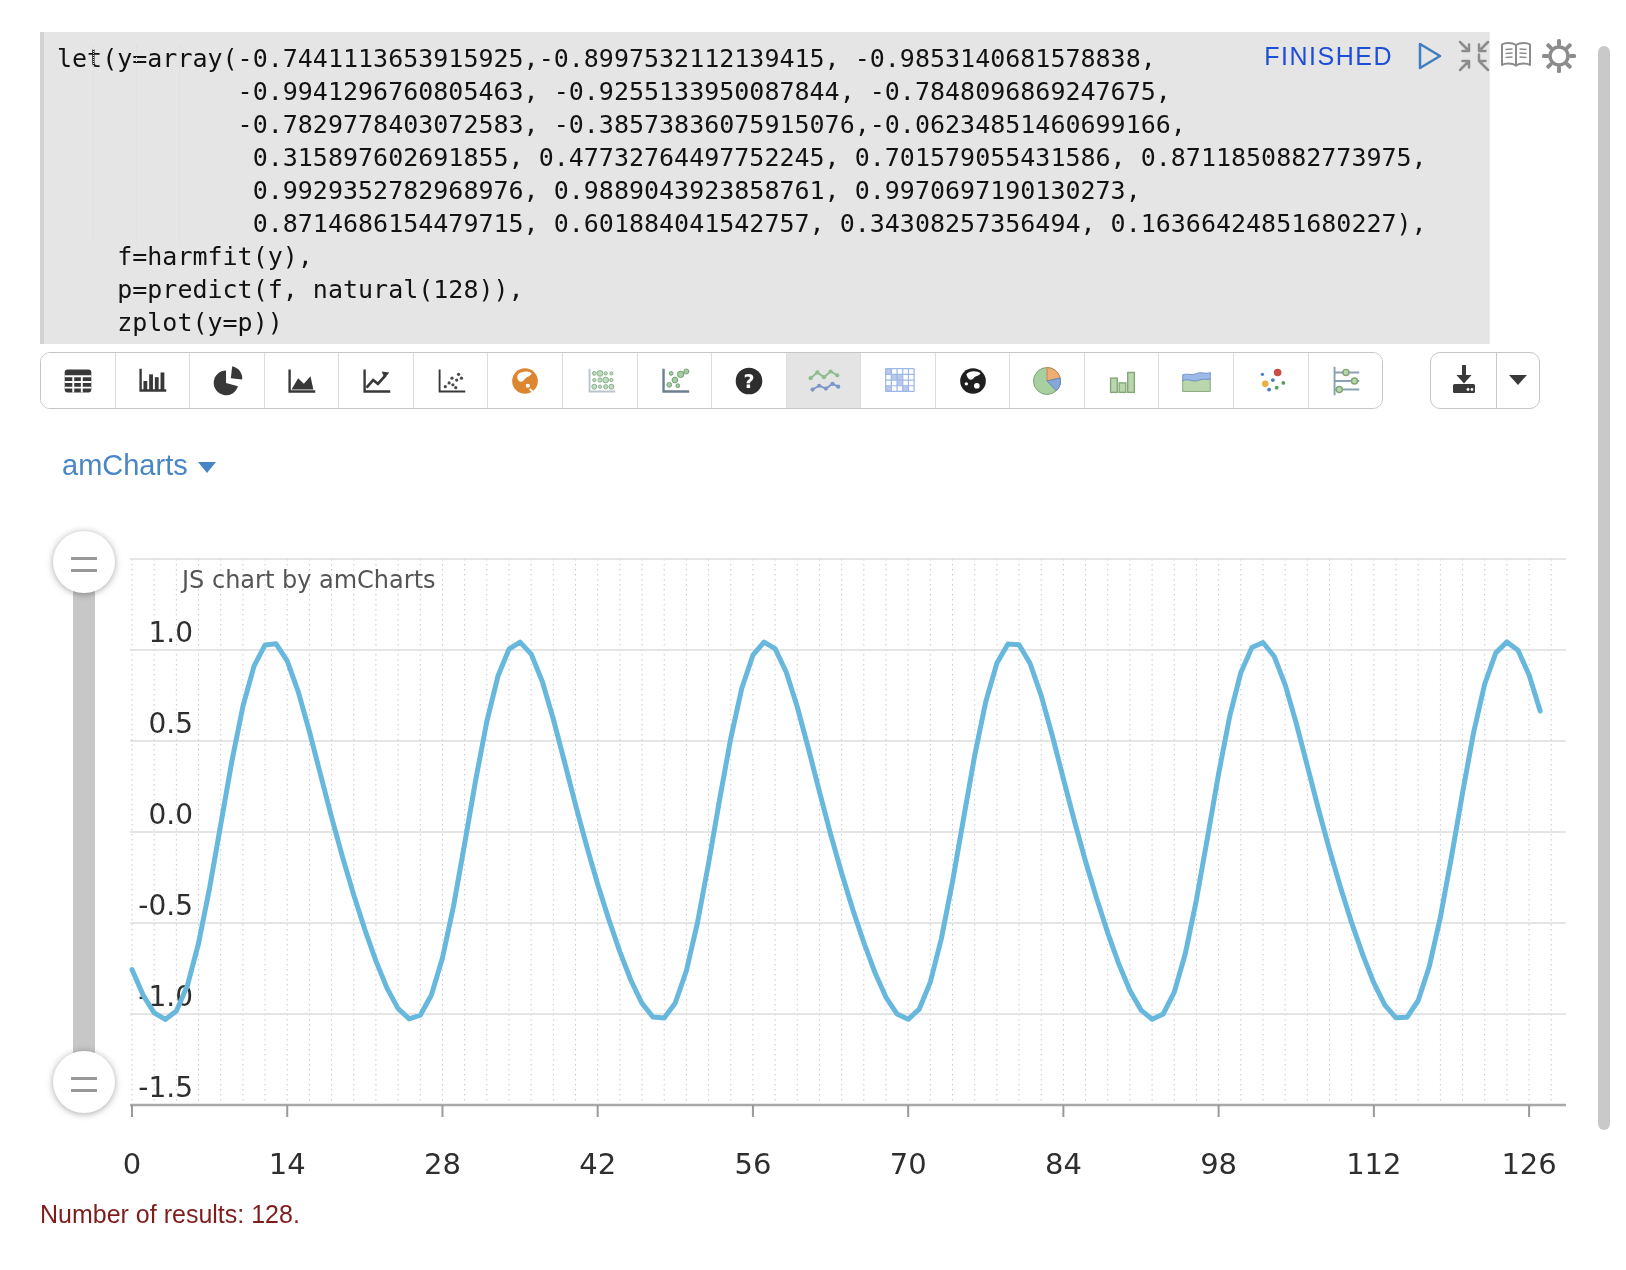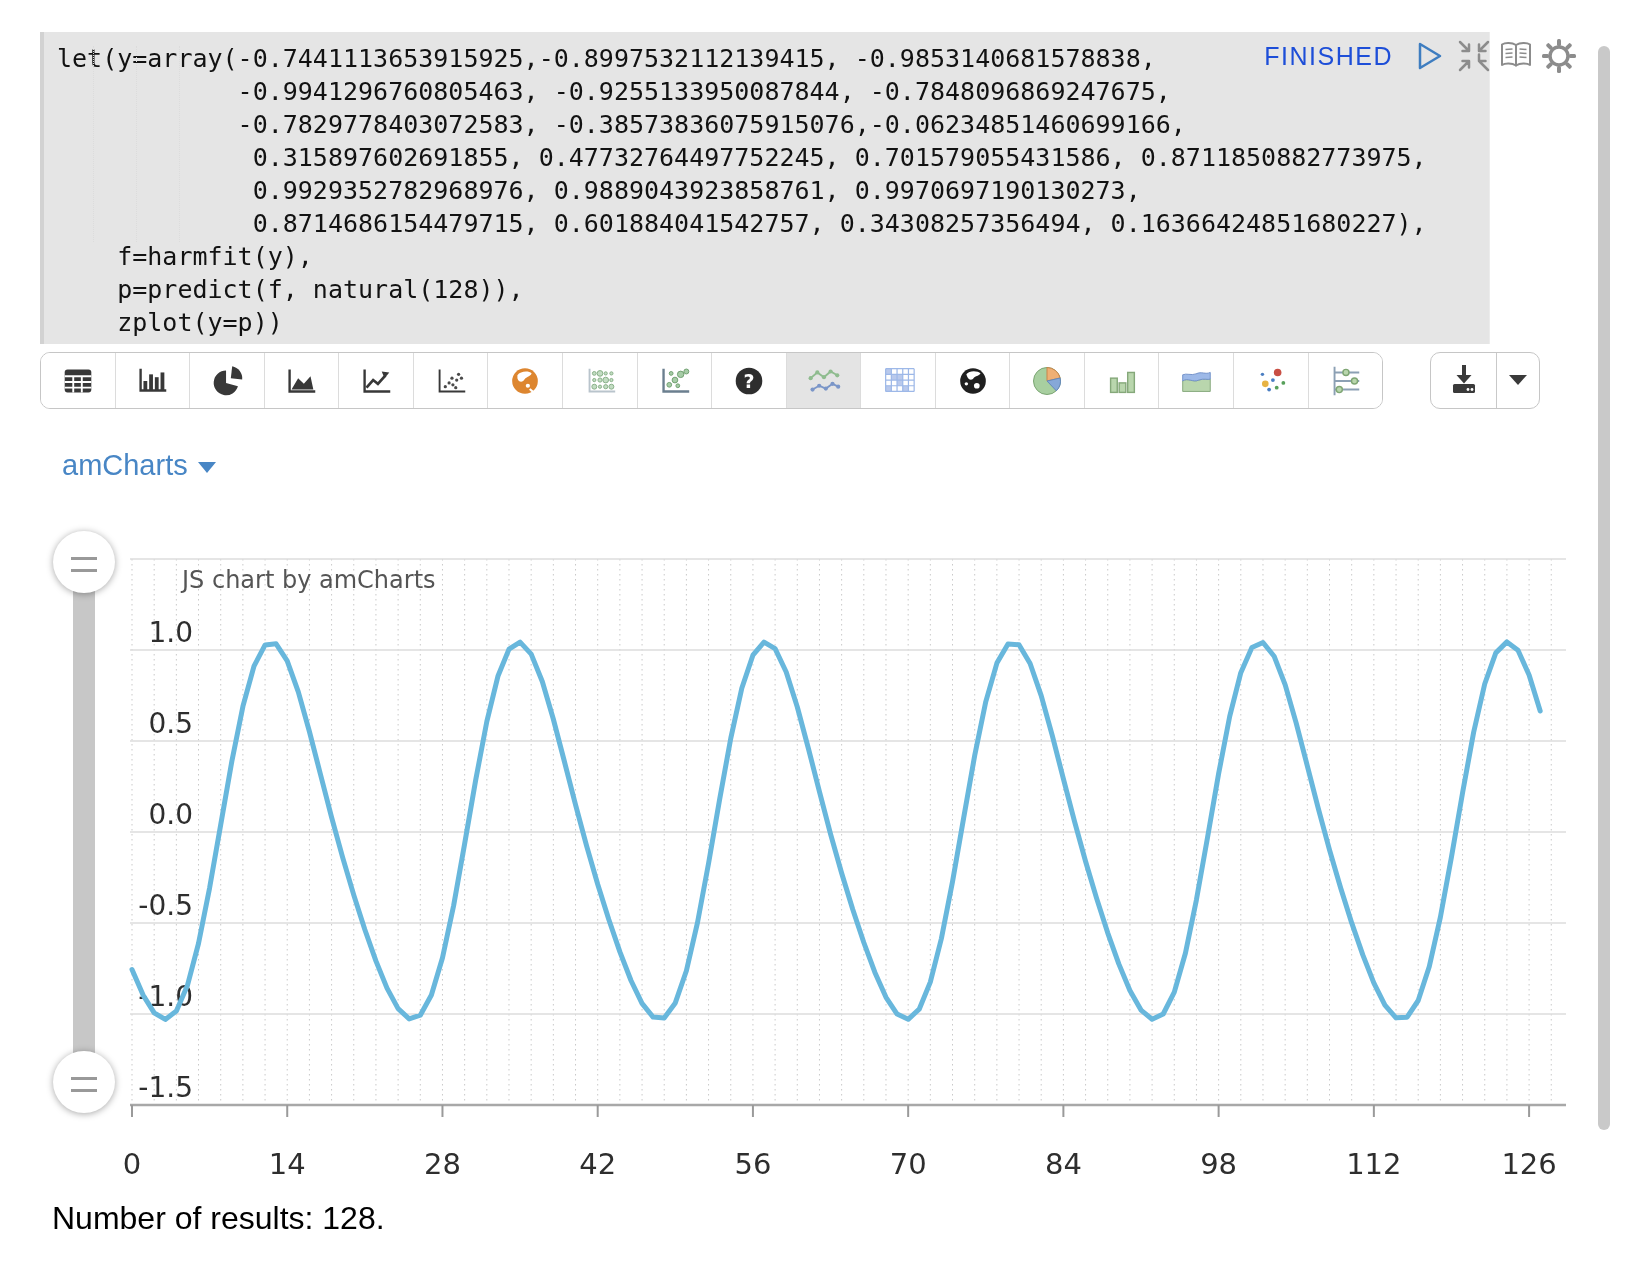--- a/index.html
+++ b/index.html
@@ -56,21 +56,21 @@
     background:#c7c7c7;cursor:pointer;}
   .slider-handle{position:absolute;left:53px;width:62px;height:62px;
     border-radius:50%;background:#fff;box-shadow:0 1px 7px rgba(0,0,0,.35);
     cursor:grab;}
   .slider-handle .hbars{display:block;width:26px;height:9px;margin:26px auto 0;
     border-top:3px solid #999;border-bottom:3px solid #999;}
   .handle-top{top:531px}
   .handle-bottom{top:1051px}
   .scroll-thumb{position:absolute;left:1598px;top:46px;width:12px;height:1084px;
     background:#c9c9c9;border-radius:7px;cursor:pointer;}
-  .footer-link{position:absolute;left:52px;top:1200px;font-size:32px;color:#000000;}
+  .footer-link{position:absolute;left:40px;top:1200px;font-size:25px;color:#7f1d1d;}
 </style>
 </head>
 <body>
 
 <div class="editor">
   <pre id="code-pre">let(y=array(-0.7441113653915925,-0.8997532112139415, -0.9853140681578838,
             -0.9941296760805463, -0.9255133950087844, -0.7848096869247675,
             -0.7829778403072583, -0.38573836075915076,-0.06234851460699166,
              0.315897602691855, 0.47732764497752245, 0.701579055431586, 0.8711850882773975,
              0.9929352782968976, 0.9889043923858761, 0.9970697190130273,

